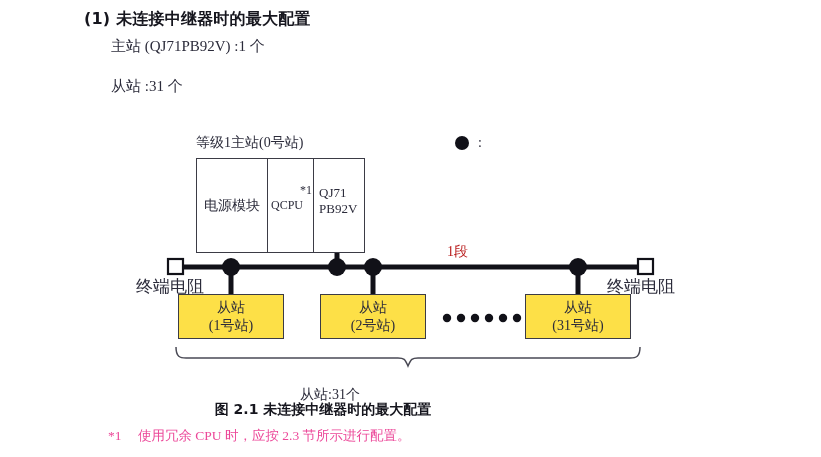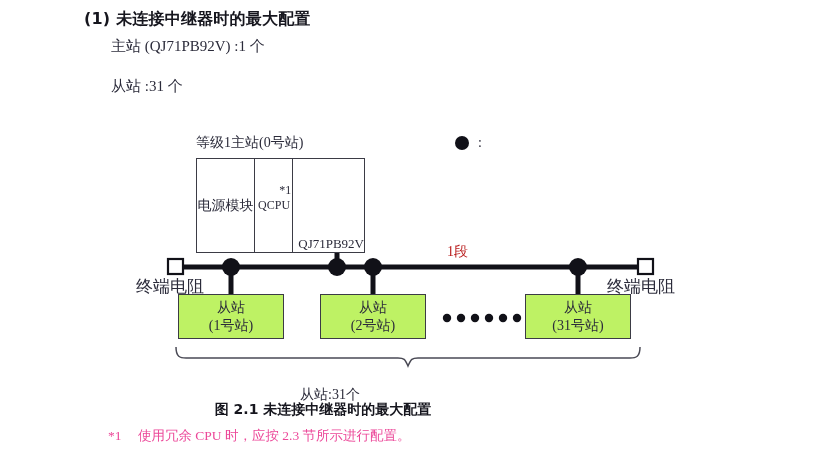--- a/index.html
+++ b/index.html
@@ -106,35 +106,35 @@
   #cpu-footnote-mark {
     position: absolute;
     right: 1px;
     top: 24px;
     font-size: 12px;
     color: #2b2b3a;
   }
   #rack-cell-net {
     flex: 1;
     justify-content: flex-start;
-    align-items: flex-end;
+    align-items: flex-start;
     padding: 26px 0 0 5px;
-    flex-direction: row;
+    flex-direction: column;
     line-height: 16px;
   }
   #rack-cell-net span { font-size: 13px; color:#2b2b3a; }
 
   
   .slave-box {
     position: absolute;
     width: 106px;
     height: 45px;
     border: 1.3px solid #3b3b45;
     box-sizing: border-box;
-    background: #bef264;
+    background: #fde047;
     display: flex;
     flex-direction: column;
     align-items: center;
     justify-content: center;
     line-height: 18px;
   }
   .slave-box span { font-size: 14px; color:#2b2b3a; white-space: nowrap; }
   #slave-box-1 { left: 178px; top: 294px; }
   #slave-box-2 { left: 320px; top: 294px; }
   #slave-box-31 { left: 525px; top: 294px; }

